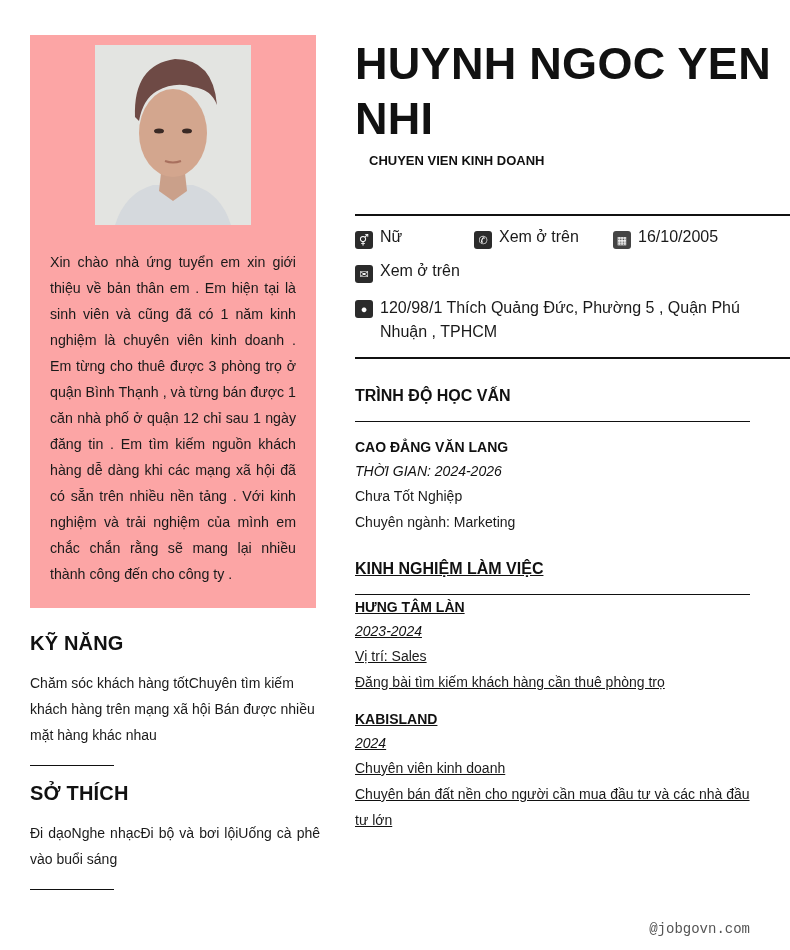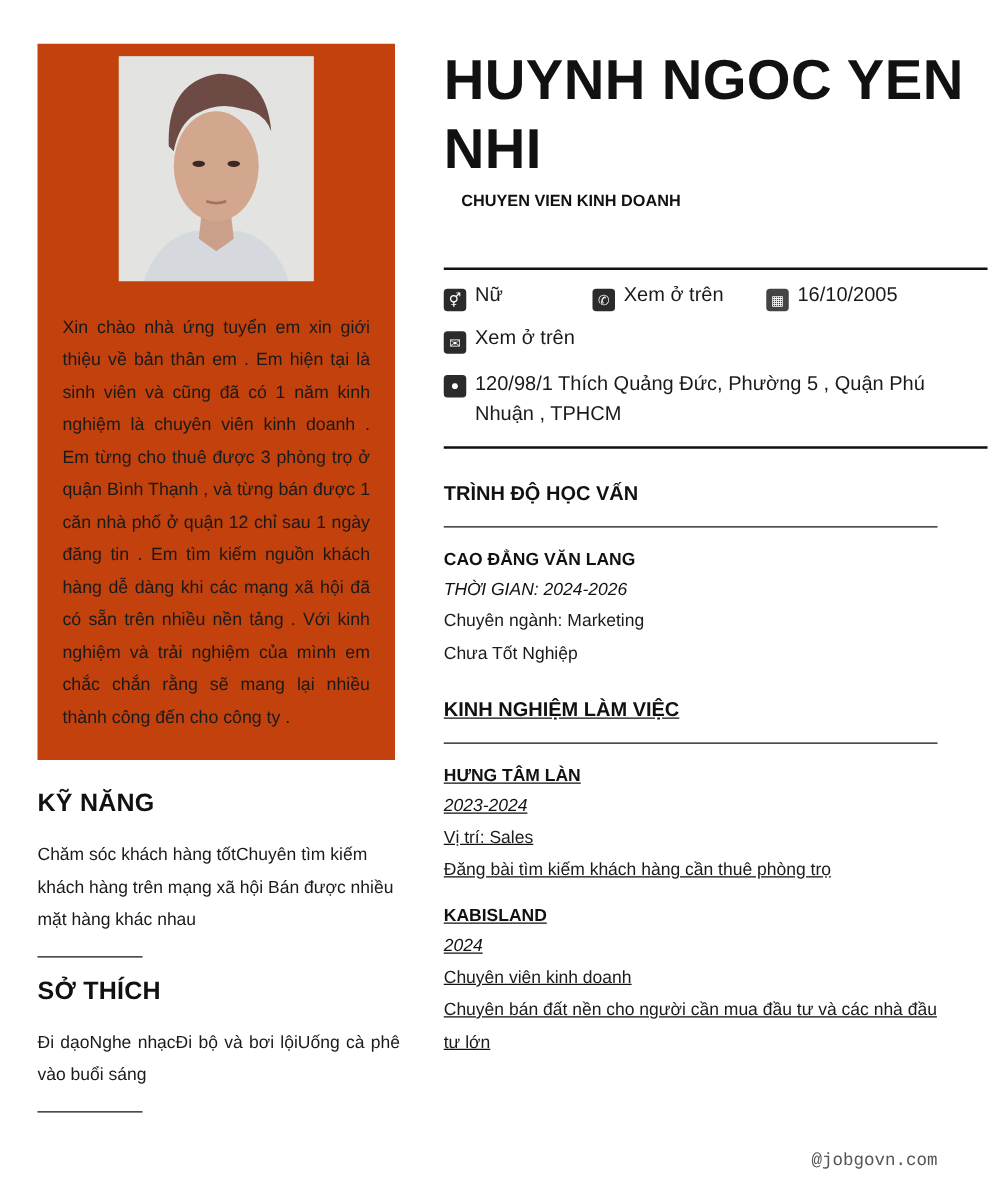--- a/index.html
+++ b/index.html
@@ -1,18 +1,18 @@
 <!DOCTYPE html>
 <html><head>
 <meta charset="utf-8">
 <style>
   html, body { margin:0; padding:0; background:#ffffff; }
   body { width:790px; height:950px; position:relative; overflow:hidden;
          font-family:"Liberation Sans", sans-serif; color:#111; }
-  .left-panel { position:absolute; left:30px; top:35px; width:286px; height:573px; background:#c2410c; }
+  .left-panel { position:absolute; left:30px; top:35px; width:286px; height:573px; background:#fca5a5; }
   .photo { position:absolute; left:65px; top:10px; width:156px; height:180px; background:#dfe0dd; overflow:hidden; }
   .summary { position:absolute; left:20px; top:214px; width:246px; font-size:14.2px; line-height:26px;
              text-align:justify; color:#1a1a1a; }
   .left-sec { position:absolute; left:30px; width:290px; }
   .sec-title-left { font-size:20px; font-weight:bold; margin:0; letter-spacing:0.2px; }
   .left-text { font-size:14px; line-height:26px; color:#1a1a1a; }
   .short-rule { width:84px; height:0; border-top:1.2px solid #111; }
 
   .name { position:absolute; left:355px; top:36px; width:420px; font-size:45px; font-weight:bold;
           line-height:55px; margin:0; letter-spacing:0.3px; }
@@ -86,28 +86,28 @@
   <span>120/98/1 Thích Quảng Đức, Phường 5 , Quận Phú Nhuận , TPHCM</span>
 </div>
 
 <div class="rule-thick" style="top:357px;"></div>
 
 <div class="right-sec" style="top:387px;">
   <h3 class="sec-title">TRÌNH ĐỘ HỌC VẤN</h3>
   <div style="margin-top:13px;">
     <div class="entry-title">CAO ĐẲNG VĂN LANG</div>
     <div class="entry-date">THỜI GIAN: 2024-2026</div>
+    <div class="entry-line">Chưa Tốt Nghiệp</div>
     <div class="entry-line">Chuyên ngành: Marketing</div>
-    <div class="entry-line">Chưa Tốt Nghiệp</div>
   </div>
 </div>
 
 <div class="right-sec" style="top:560px;text-decoration:underline;">
   <h3 class="sec-title">KINH NGHIỆM LÀM VIỆC</h3>
-  <div style="margin-top:13px;">
+  <div style="">
     <div class="entry-title">HƯNG TÂM LÀN</div>
     <div class="entry-date">2023-2024</div>
     <div class="entry-line">Vị trí: Sales</div>
     <div class="entry-line">Đăng bài tìm kiếm khách hàng cần thuê phòng trọ</div>
   </div>
   <div style="margin-top:12px;">
     <div class="entry-title">KABISLAND</div>
     <div class="entry-date">2024</div>
     <div class="entry-line">Chuyên viên kinh doanh</div>
     <div class="entry-line">Chuyên bán đất nền cho người cần mua đầu tư và các nhà đầu tư lớn</div>

